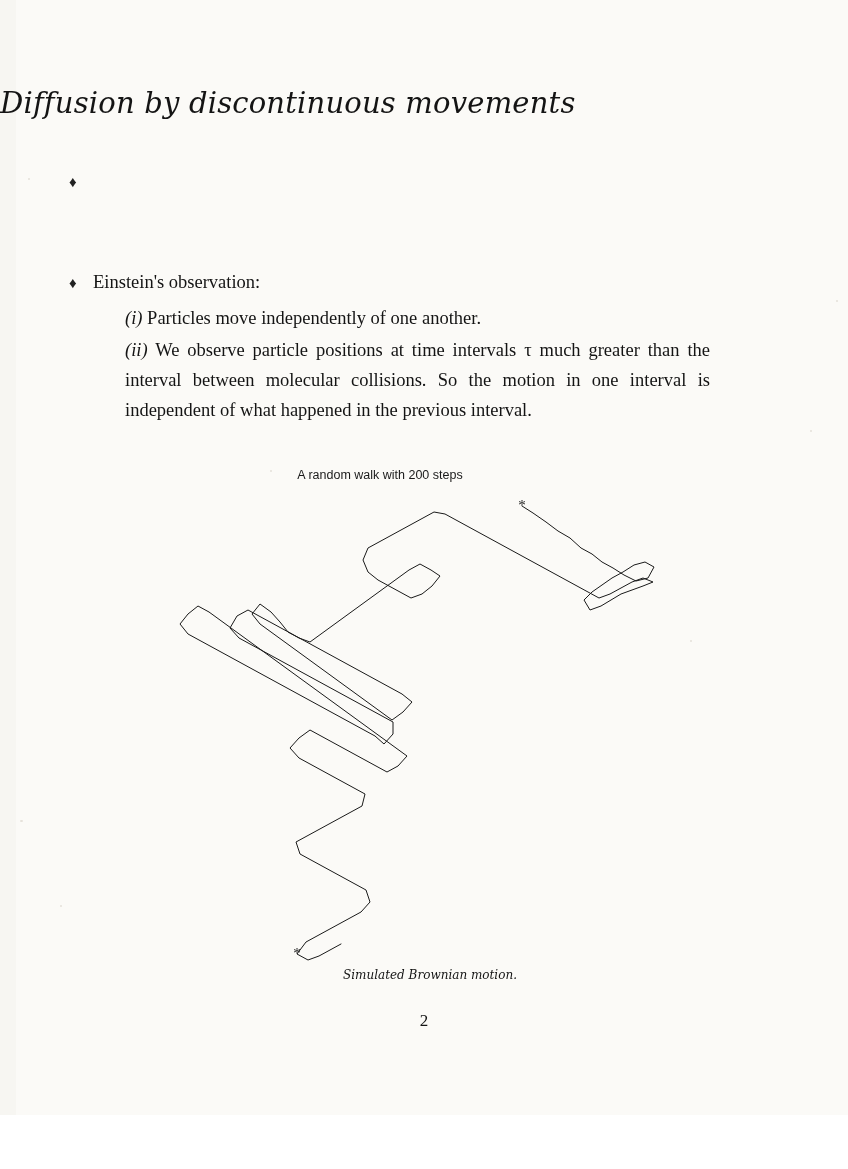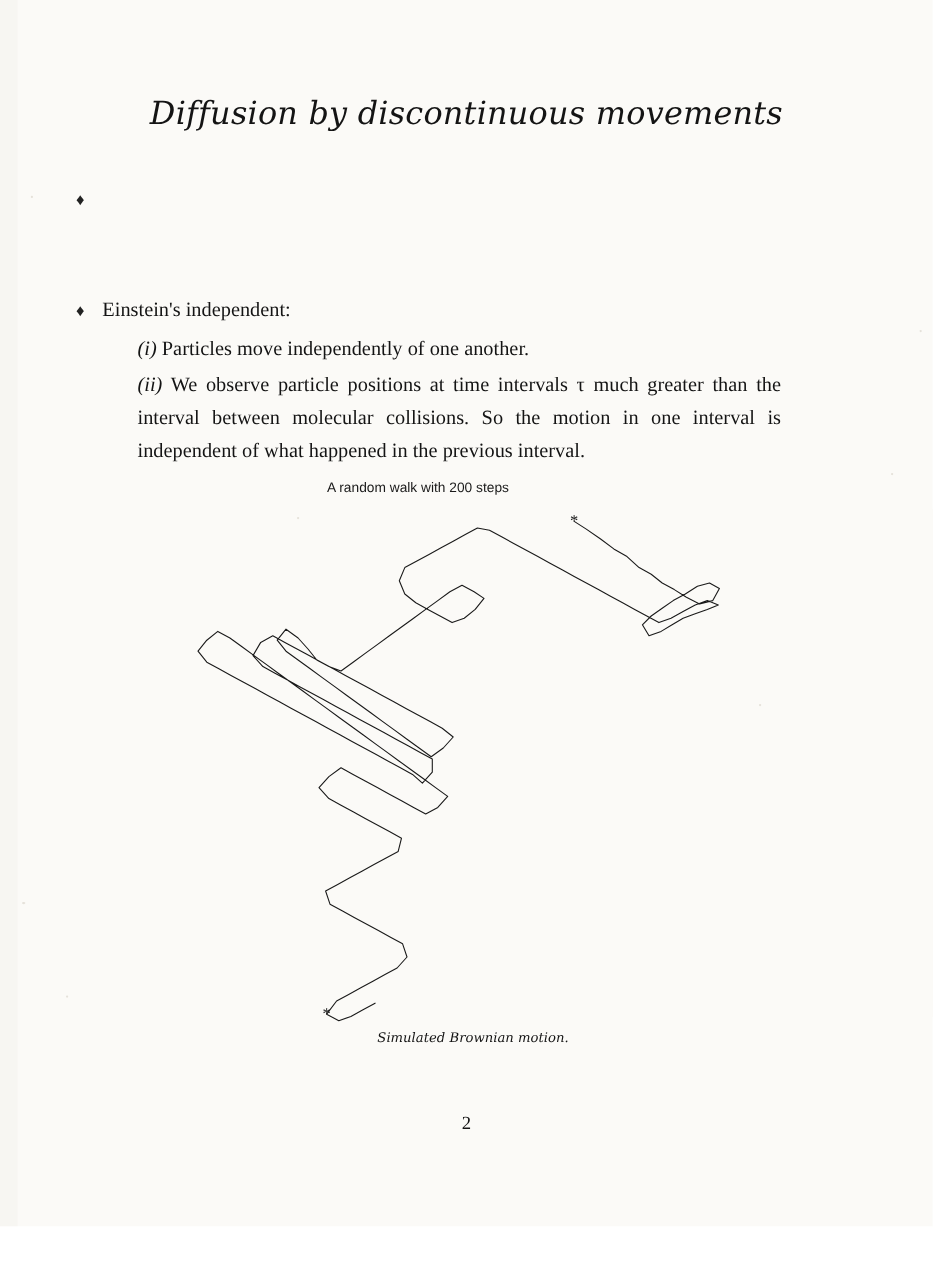--- a/index.html
+++ b/index.html
@@ -44,21 +44,21 @@
     left: 0; top: 0;
     width: 848px;
     height: 1115px;
   }
 
   h1.doc-title {
     position: absolute;
     left: 0;
     top: 86px;
     width: 848px;
-    text-align: center;
+    text-align: left;
     margin: 0;
     font-family: "DejaVu Serif", serif;
     font-style: italic;
     font-weight: 400;
     font-size: 29px;
     letter-spacing: 0.2px;
     color: #141414;
   }
 
   .bullet-block {
@@ -103,21 +103,21 @@
     left: 125px;
     top: 335px;
     width: 585px;
   }
   .it { font-style: italic; }
 
   
   #figure {
     position: absolute;
     left: 140px;
-    top: 436px;
+    top: 468px;
     width: 580px;
     height: 530px;
   }
   #figure-title {
     position: absolute;
     left: 0;
     top: 0;
     width: 480px;
     text-align: center;
     font-family: "Liberation Sans", sans-serif;
@@ -169,21 +169,21 @@
 <div class="content">
 
   <h1 class="doc-title">Diffusion by discontinuous movements</h1>
 
   <div class="bullet-block" id="para1">
     <span class="marker">♦</span>
   </div>
 
   <div class="bullet-block" id="para2">
     <span class="marker">♦</span>
-    <span>Einstein's independent:</span>
+    <span>Einstein's observation:</span>
   </div>
 
   <div class="sub-item" id="sub-ii">
     <span class="it">(ii)</span>
     <span>We observe particle positions at time intervals τ much greater than the interval between molecular collisions. So the motion in one interval is independent of what happened in the previous interval.</span>
   </div>
 
   <div class="sub-item" id="sub-i">
     <span class="it">(i)</span>
     <span>Particles move independently of one another.</span>

